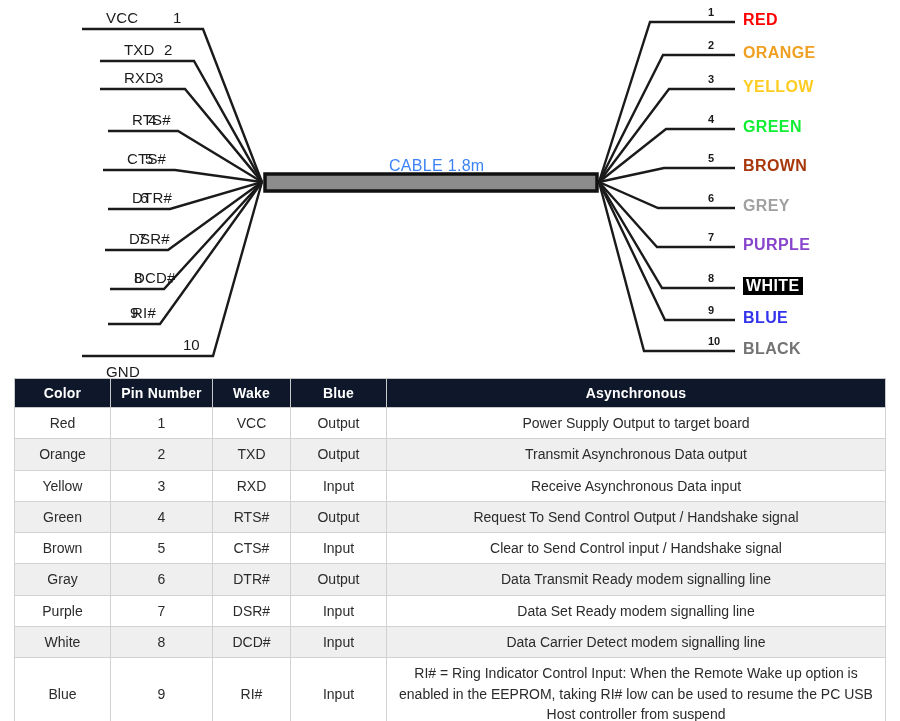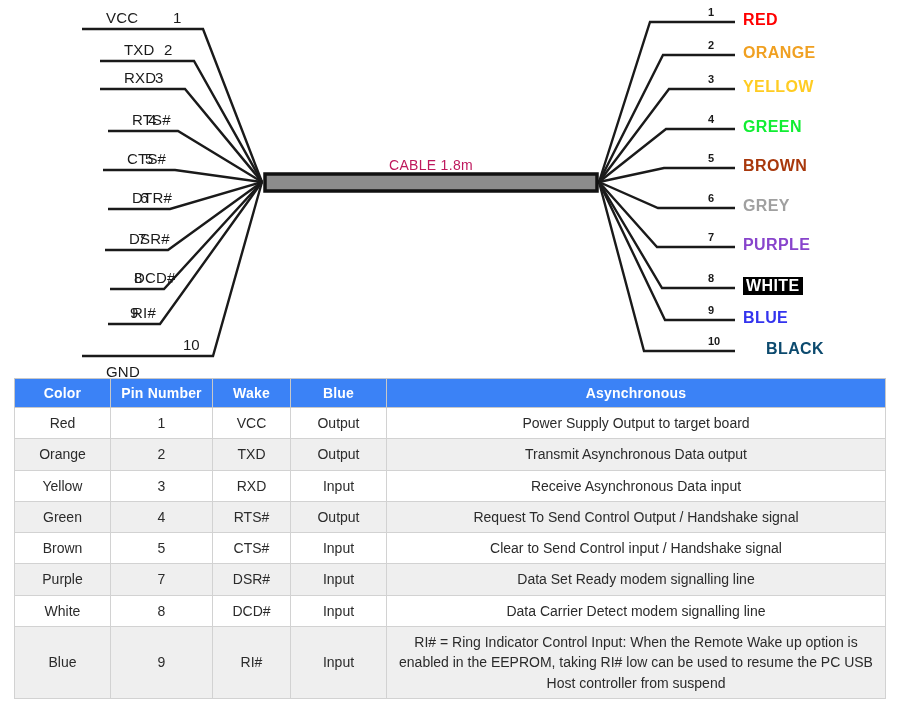--- a/index.html
+++ b/index.html
@@ -61,39 +61,39 @@
   .color-name-label {
     font-size: 16px;
     font-weight: bold;
     letter-spacing: 0.4px;
   }
   .color-name-label.boxed {
     background: #000000;
     padding: 0px 3px;
   }
   .cable-label {
-    font-size: 14px;
-    color: #be185d;
+    font-size: 16px;
+    color: #3b82f6;
     letter-spacing: 0.3px;
   }
 
   
   #pinout-table-wrap {
     position: absolute;
     left: 14px;
     top: 378px;
     width: 872px;
   }
   table.pinout {
     border-collapse: collapse;
     width: 872px;
     table-layout: fixed;
   }
   table.pinout th {
-    background: #3b82f6;
+    background: #0f172a;
     color: #ffffff;
     font-size: 14px;
     font-weight: bold;
     padding: 6px 4px;
     border: 1px solid #c8c8c8;
     text-align: center;
     letter-spacing: 0.2px;
   }
   table.pinout td {
     font-size: 14px;
@@ -186,21 +186,21 @@
       <div class="color-name-label" style="color: rgb(168, 56, 12); left: 743px; top: 157px;">BROWN</div>
       <div class="color-num-label" style="left: 708px; top: 192px;">6</div>
       <div class="color-name-label" style="color: rgb(160, 160, 160); left: 743px; top: 197px;">GREY</div>
       <div class="color-num-label" style="left: 708px; top: 231px;">7</div>
       <div class="color-name-label" style="color: rgb(136, 68, 204); left: 743px; top: 236px;">PURPLE</div>
       <div class="color-num-label" style="left: 708px; top: 272px;">8</div>
       <div class="color-name-label boxed" style="color: rgb(255, 255, 255); left: 743px; top: 277px;">WHITE</div>
       <div class="color-num-label" style="left: 708px; top: 304px;">9</div>
       <div class="color-name-label" style="color: rgb(51, 51, 238); left: 743px; top: 309px;">BLUE</div>
       <div class="color-num-label" style="left: 708px; top: 335px;">10</div>
-      <div class="color-name-label" style="color: #0c4a6e; left: 766px; top: 340px;">BLACK</div>
+      <div class="color-name-label" style="color: #737373; left: 743px; top: 340px;">BLACK</div>
     </div>
 </div>
 
 <div id="pinout-table-wrap">
   <table class="pinout">
     <colgroup>
       <col class="col-color">
         <col class="col-pin">
         <col class="col-name">
       <col class="col-type">
@@ -245,20 +245,27 @@
           <td>Request To Send Control Output / Handshake signal</td>
         </tr>
         <tr>
           <td>Brown</td>
           <td>5</td>
           <td>CTS#</td>
           <td>Input</td>
           <td>Clear to Send Control input / Handshake signal</td>
         </tr>
         <tr>
+          <td>Gray</td>
+          <td>6</td>
+          <td>DTR#</td>
+          <td>Output</td>
+          <td>Data Transmit Ready modem signalling line</td>
+        </tr>
+        <tr>
           <td>Purple</td>
           <td>7</td>
           <td>DSR#</td>
           <td>Input</td>
           <td>Data Set Ready modem signalling line</td>
         </tr>
         <tr>
           <td>White</td>
           <td>8</td>
           <td>DCD#</td>

